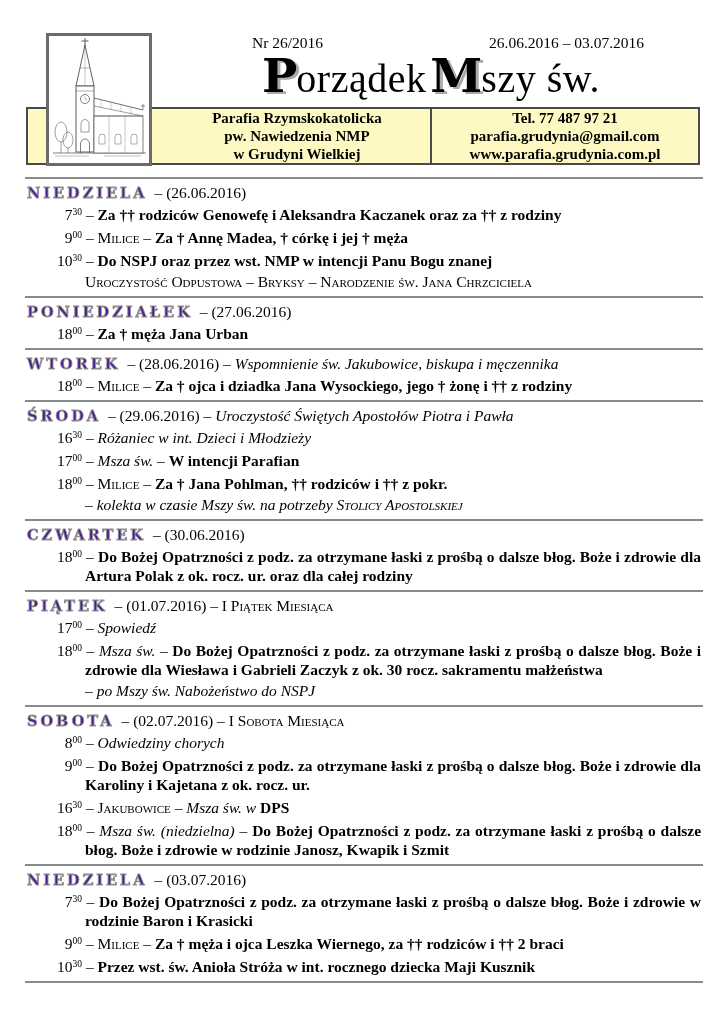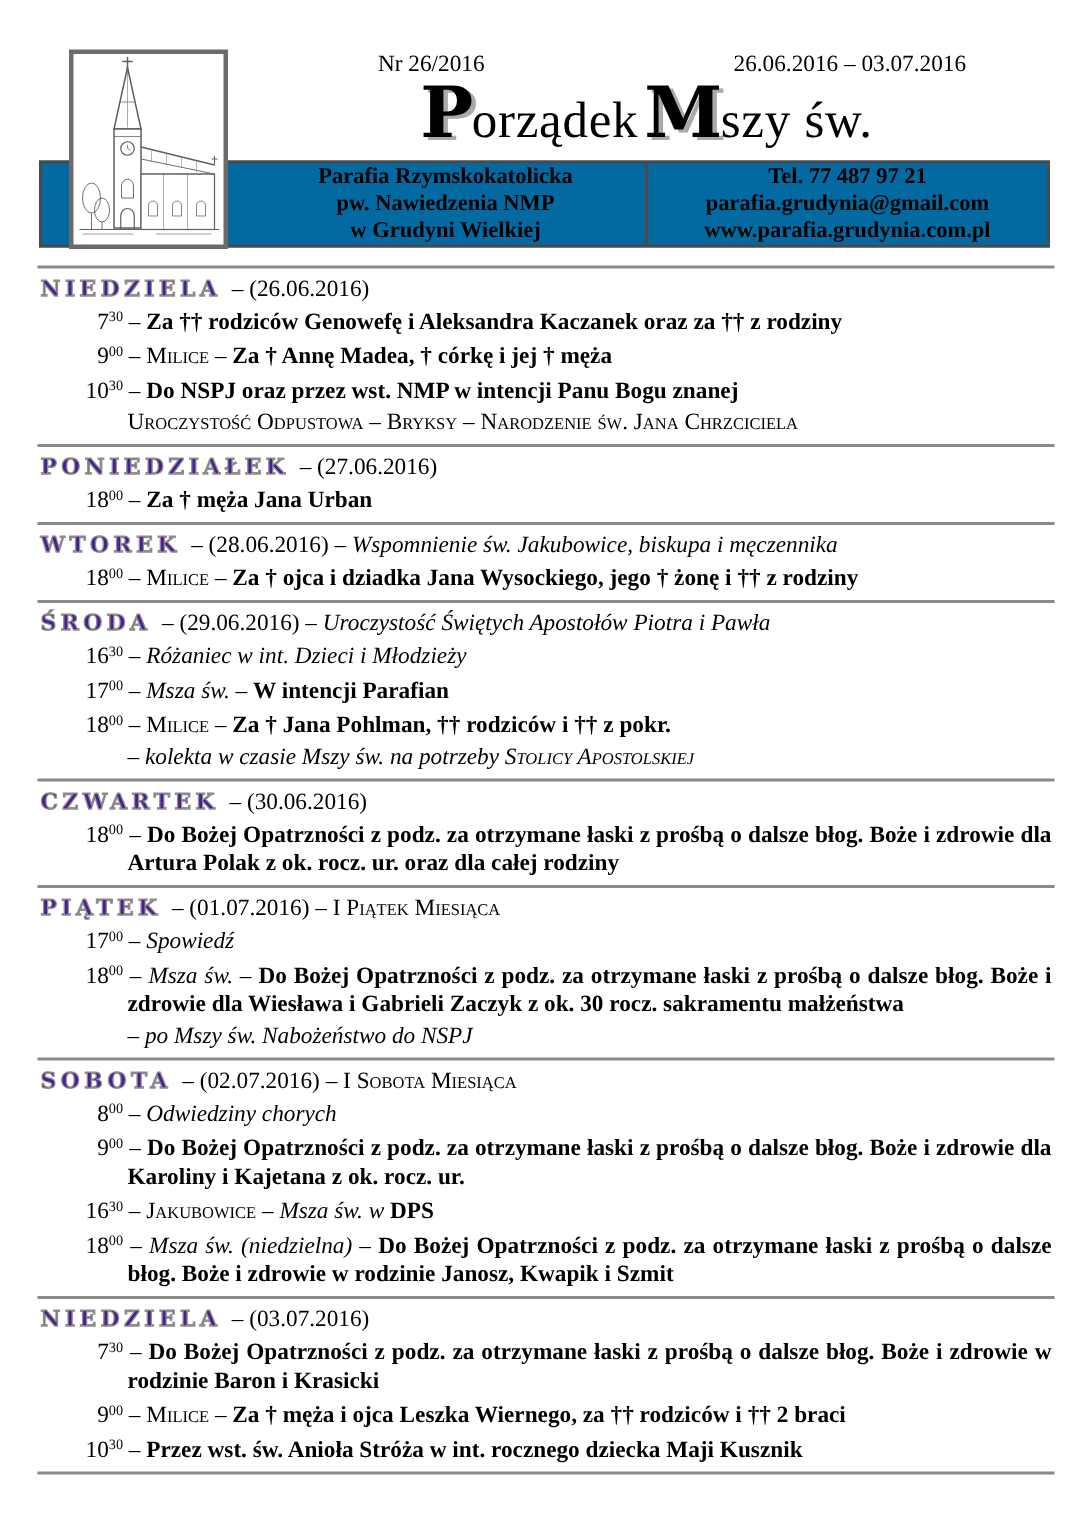--- a/index.html
+++ b/index.html
@@ -18,24 +18,24 @@
   .issue{position:absolute;left:252px;top:34px;}
   .range{position:absolute;left:489px;top:34px;}
   .title{
     position:absolute;left:150px;right:12px;top:50px;height:54px;
     text-align:center;line-height:52px;white-space:nowrap;z-index:2;
   }
   .title .initial{
     font-family:"DejaVu Serif",serif;font-weight:700;font-size:47px;
     letter-spacing:-1px;text-shadow:3px 2px 0 #aaaaaa;
   }
-  .title .trest{font-size:34px;letter-spacing:.5px;}
+  .title .trest{font-size:40px;letter-spacing:.5px;}
   .info-table{
     position:absolute;left:26px;right:24px;top:107px;height:58px;
-    border:2px solid #4a4a4a;display:flex;z-index:1;box-sizing:border-box;background:#0369a1;
+    border:2px solid #4a4a4a;display:flex;z-index:1;box-sizing:border-box;background:#fef9c3;
   }
   .cell{display:flex;flex-direction:column;justify-content:center;text-align:center;
     font-weight:700;font-size:15px;line-height:18px;}
   .cell-parish{flex:1;border-right:2px solid #4a4a4a;padding-left:136px;}
   .cell-contact{width:266px;}
   
   .schedule{margin:5px 23px 0 27px;}
   .sep{border-top:2px solid #8a8a8a;margin:0 -2px;}
   .day-section{padding:3px 0 5px;}
   .day-heading{margin:2px 0 1px;line-height:17px;}

